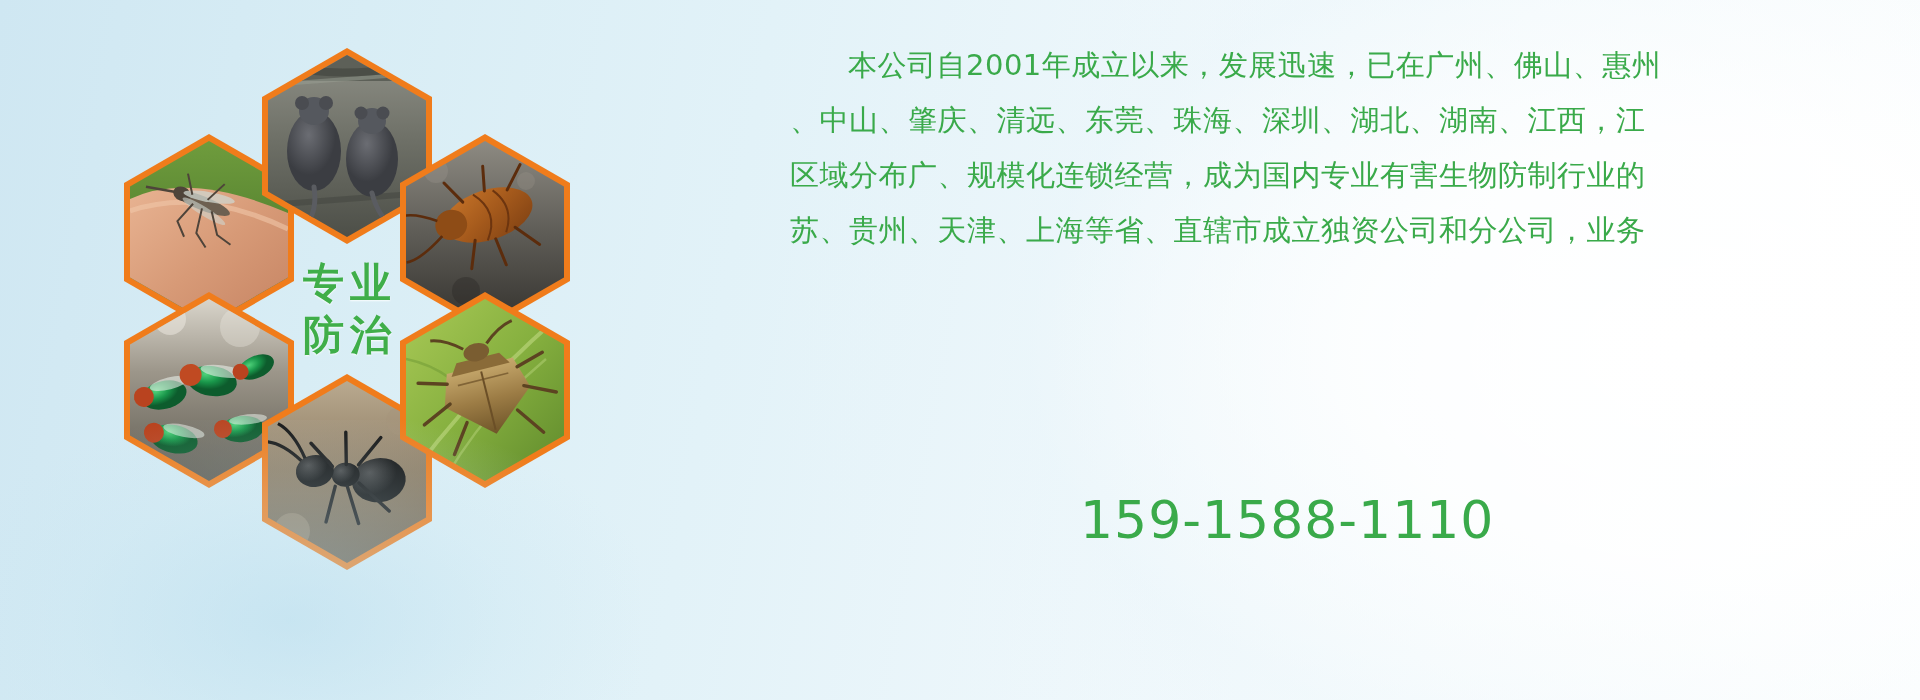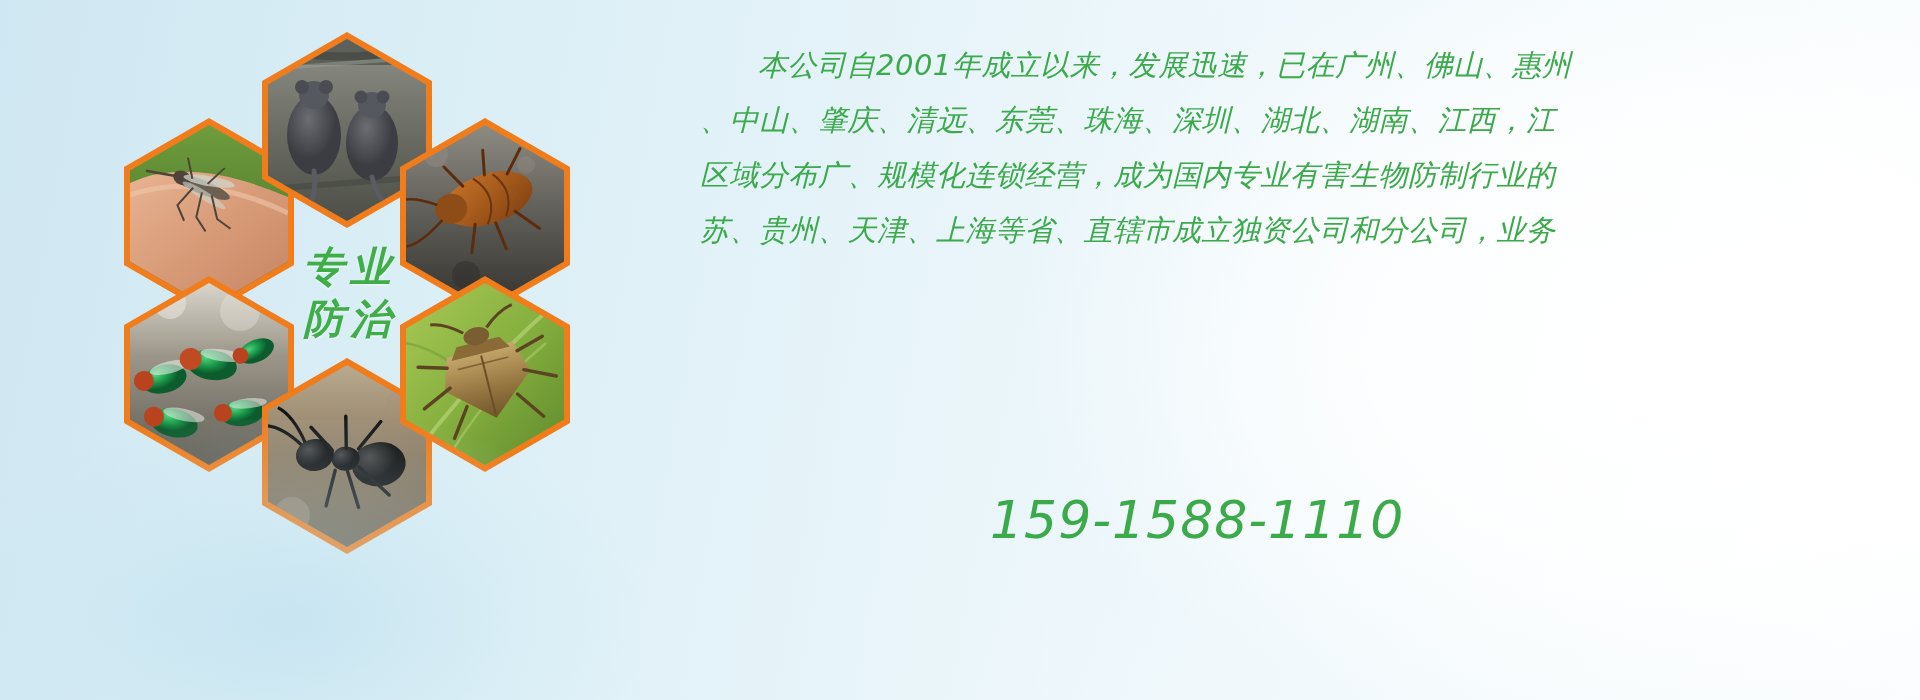--- a/index.html
+++ b/index.html
@@ -32,24 +32,23 @@
     width: 700px;
     height: 400px;
     background: radial-gradient(ellipse at center, rgba(186,222,238,0.55) 0%, rgba(200,230,242,0.25) 45%, rgba(210,234,244,0) 75%);
     pointer-events: none;
   }
 
   
   .collage {
     position: absolute;
     left: 90px;
-    top: 0px;
+    top: 16px;
     width: 500px;
     height: 560px;
-    font-style: italic;
   }
 
   .hex {
     position: absolute;
     width: 170px;
     height: 196px;
     -webkit-clip-path: polygon(50% 0%, 100% 25%, 100% 75%, 50% 100%, 0% 75%, 0% 25%);
     clip-path: polygon(50% 0%, 100% 25%, 100% 75%, 50% 100%, 0% 75%, 0% 25%);
     background: #f07c1b;
     display: block;
@@ -96,25 +95,24 @@
     letter-spacing: 6px;
     color: #3fae49;
     text-shadow: 0 1px 2px rgba(255,255,255,0.85);
     line-height: 1.08;
     text-indent: 6px;
   }
 
   
   .content {
     position: absolute;
-    left: 700px;
+    left: 790px;
     top: 0;
     width: 1130px;
     height: 700px;
-    font-style: italic;
   }
 
   .about {
     position: absolute;
     left: 0;
     top: 38px;
     width: 1125px;
   }
   .about p {
     margin: 0;

